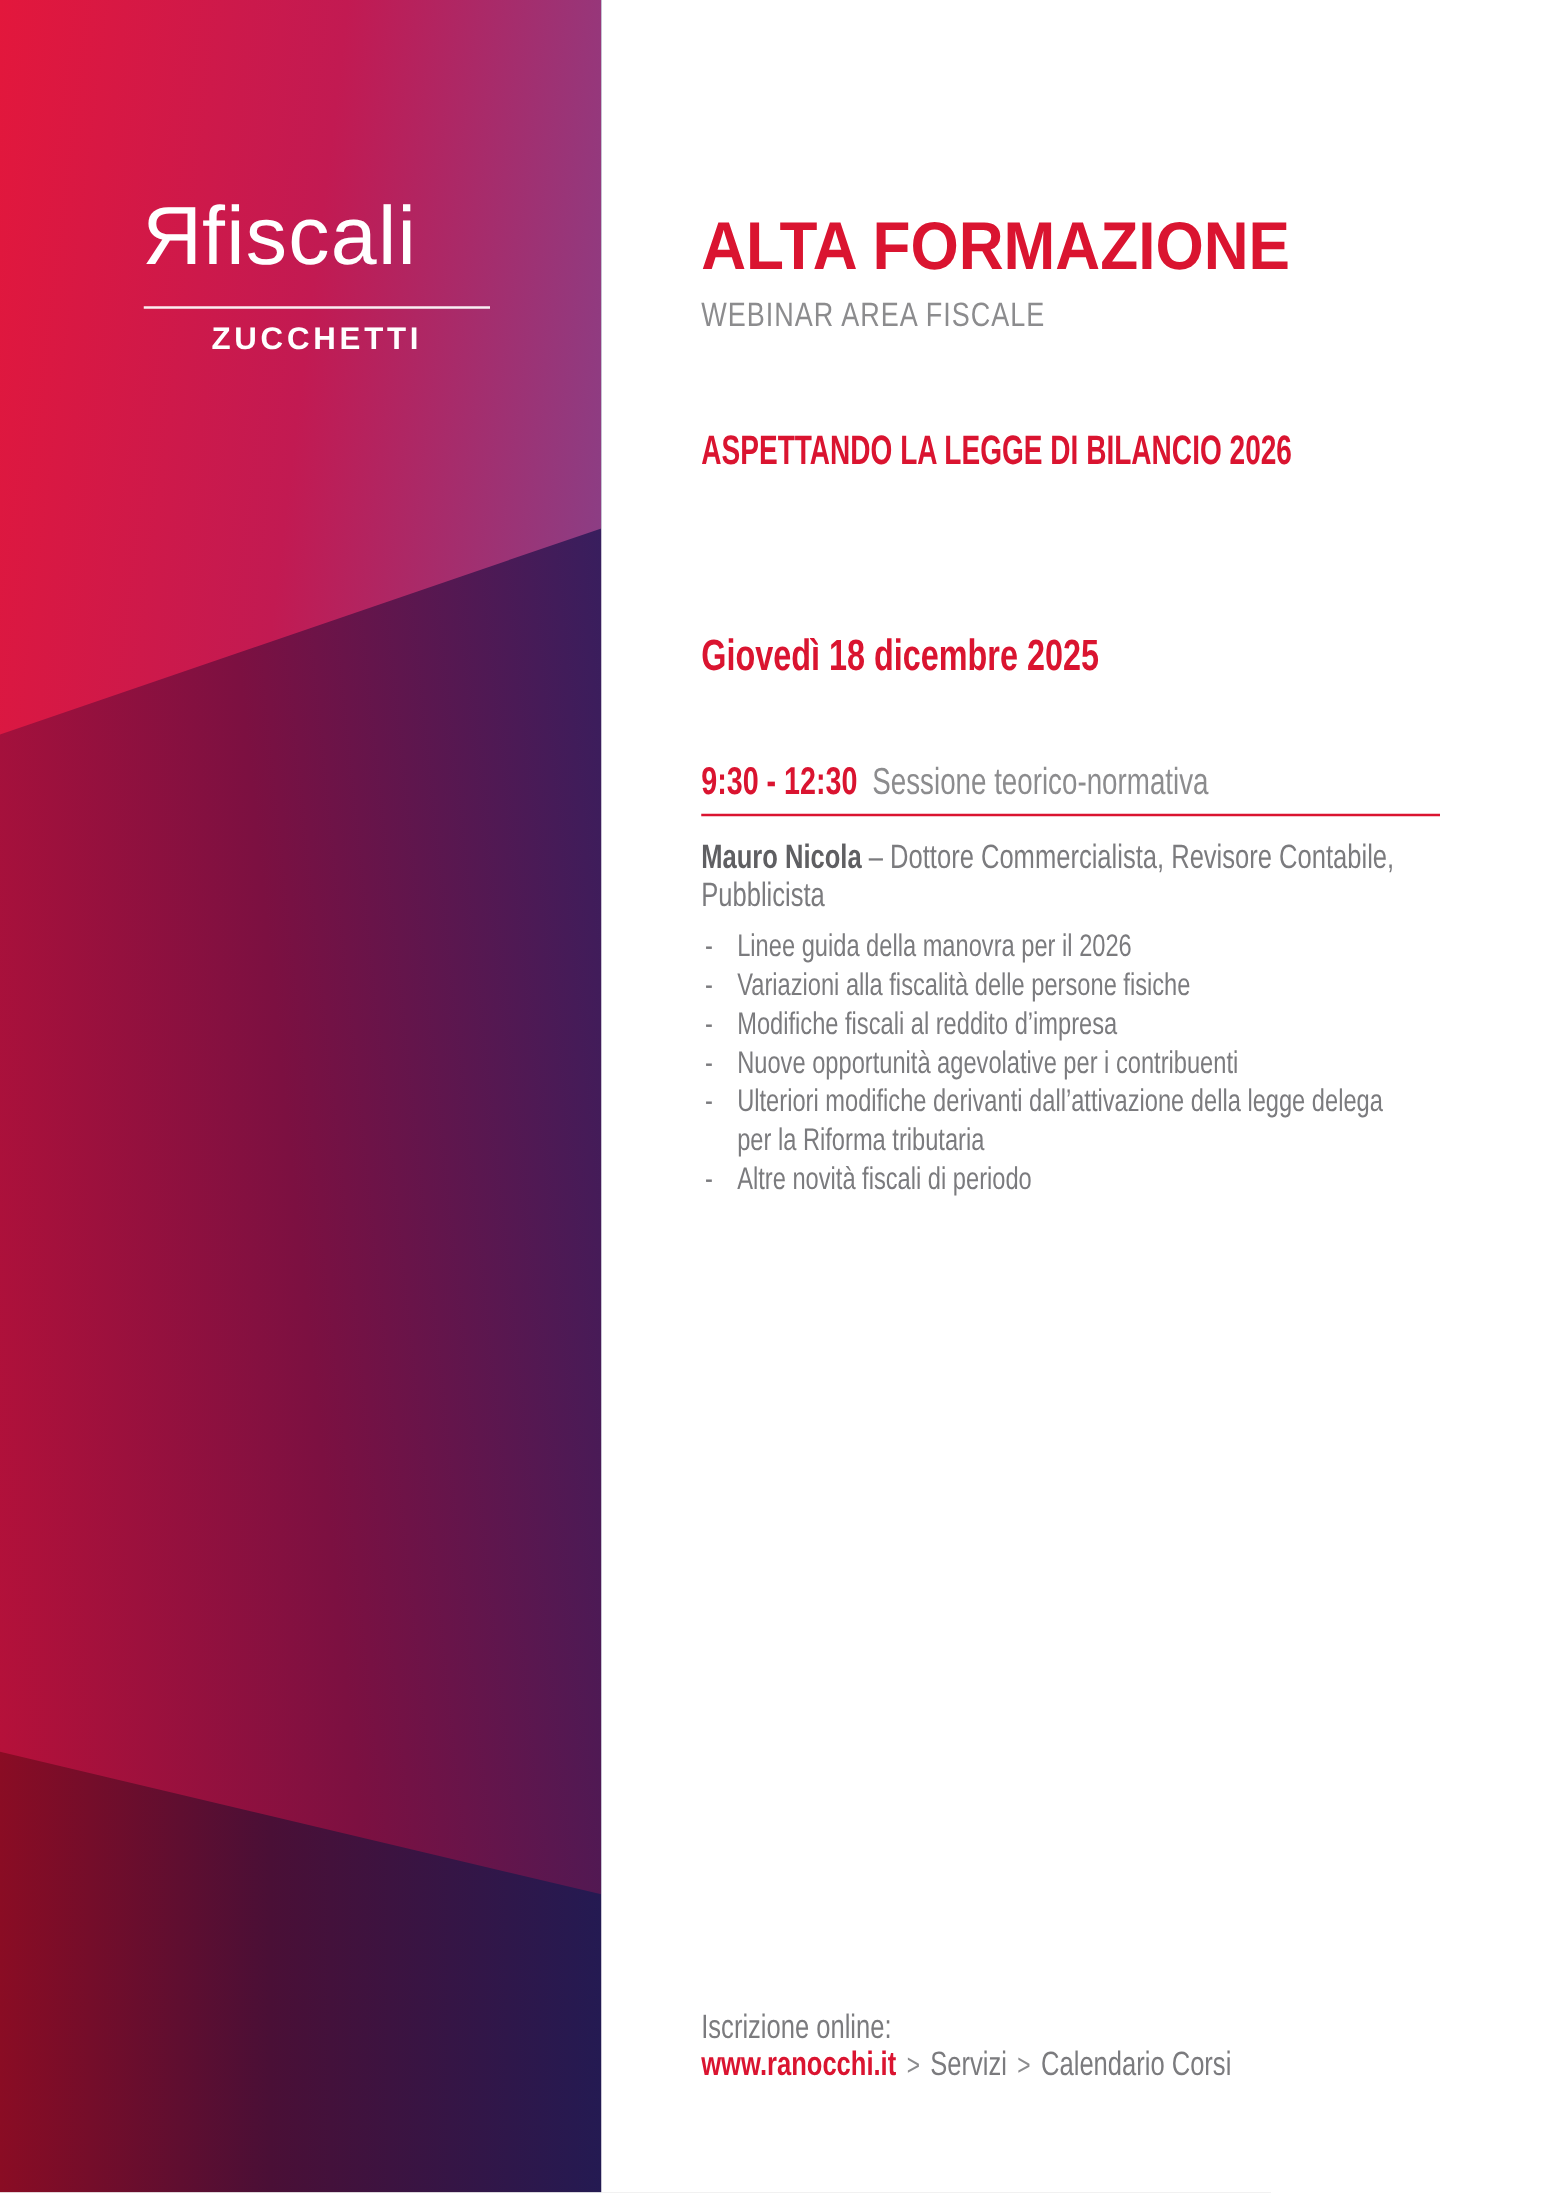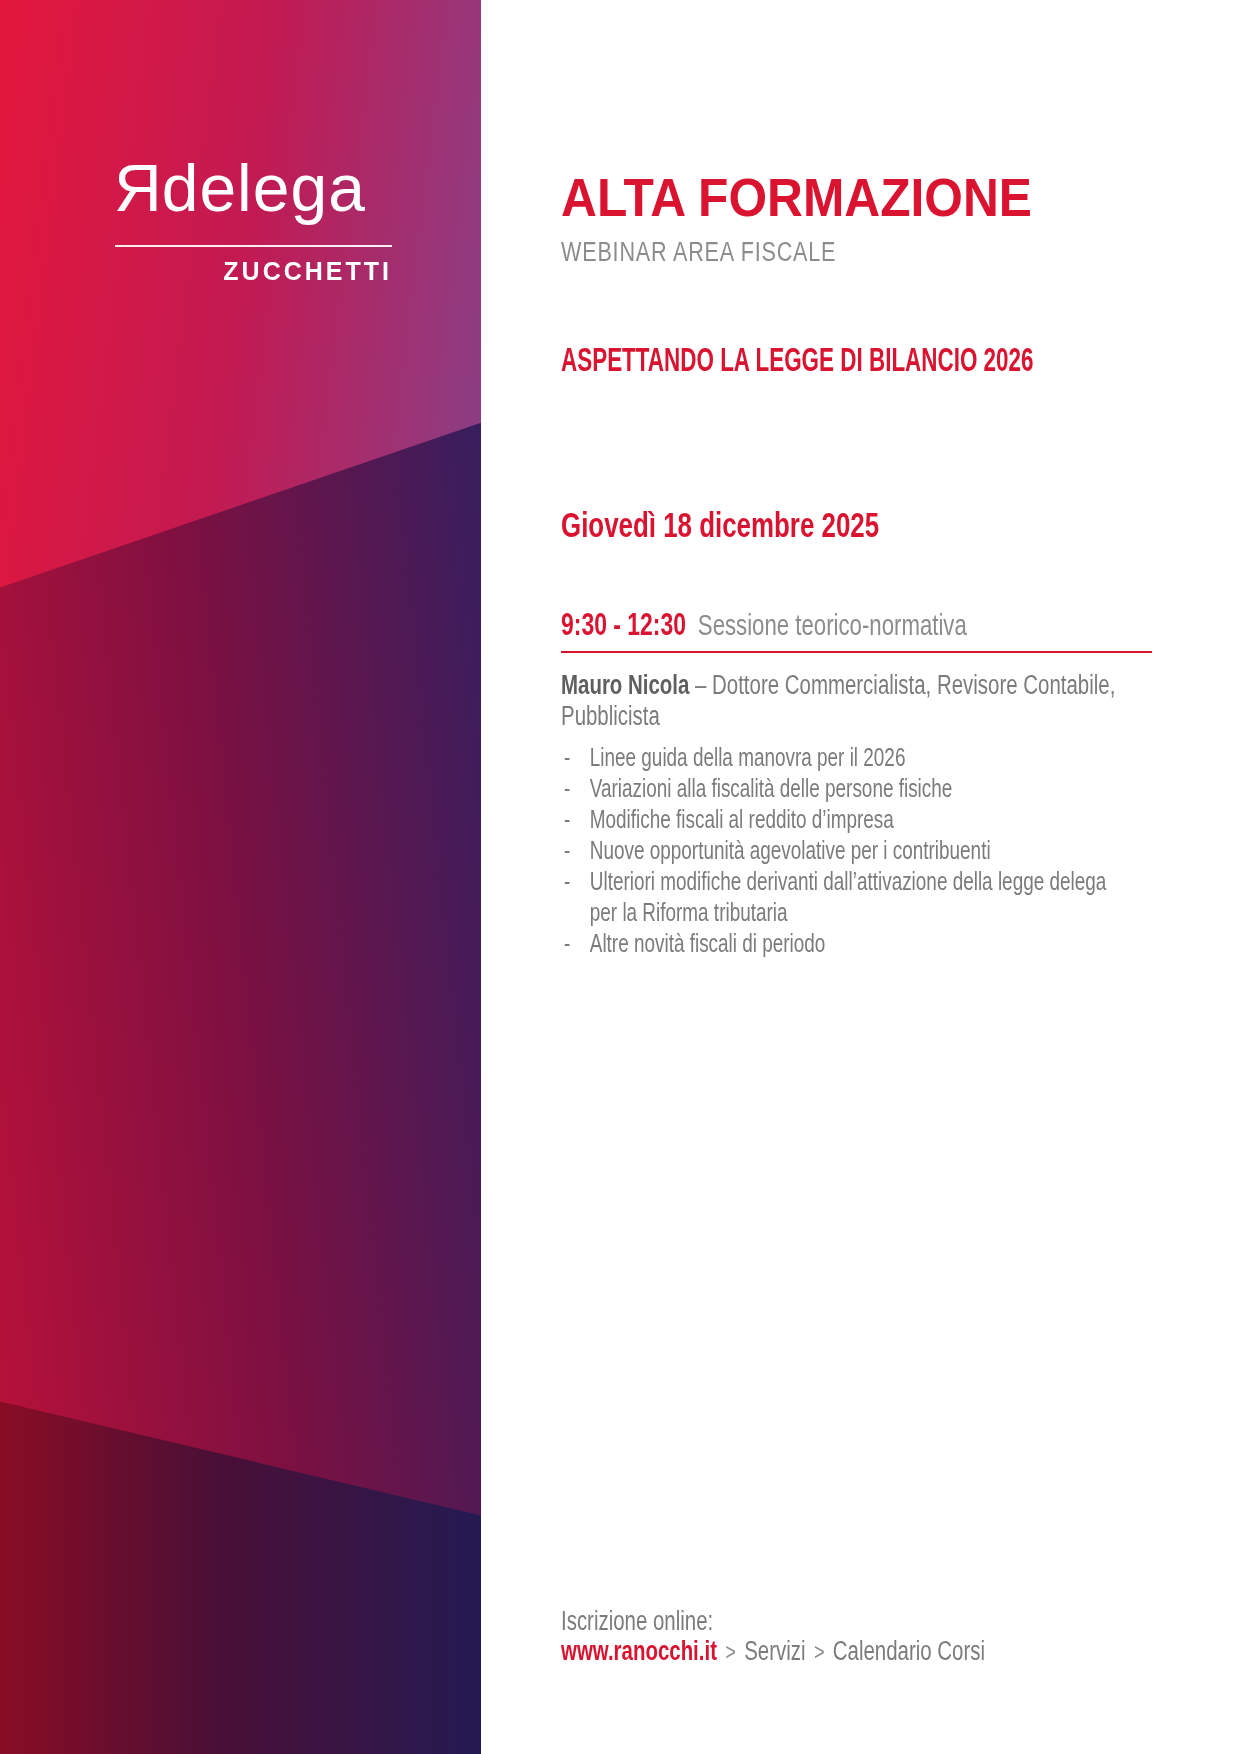--- a/index.html
+++ b/index.html
@@ -20,21 +20,21 @@
     clip-path:polygon(0 0, 100% 0, 100% 86.4%, 0 79.9%);
   }
   .sb-top {
     background:linear-gradient(97deg, var(--side_red_bright) 0%, #c21a52 40%, #8a3f86 78%, var(--side_purple) 100%);
     clip-path:polygon(0 0, 100% 0, 100% 24.1%, 0 33.5%);
   }
   .logo { position:absolute; left:113px; top:152px; color:#fff; }
   .logo-text { font-size:66px; line-height:1.1; letter-spacing:1px; font-weight:400; white-space:nowrap; }
   .logo-r { display:inline-block; transform:scaleX(-1); }
   .logo-divider { position:absolute; left:2px; top:93px; width:277px; height:2px; background:rgba(255,255,255,.92); }
-  .company { position:absolute; left:2px; top:105px; width:277px; text-align:right;
+  .company { position:absolute; left:2px; top:105px; width:277px; text-align:center;
              font-size:25px; font-weight:bold; letter-spacing:3px; }
 
   
   .content { position:absolute; left:561px; top:0; width:830px; }
   .cx { transform-origin:0 0; }
   .s92 { transform:scaleX(.92); }
   .s80 { transform:scaleX(.80); }
   .s74 { transform:scaleX(.74); }
   .s68 { transform:scaleX(.68); }
   .s757 { transform:scaleX(.757); }
@@ -72,21 +72,21 @@
 </head>
 <body>
 
 <div class="page">
 
   <div class="sidebar">
     <div class="sb-layer sb-base"></div>
     <div class="sb-layer sb-mid"></div>
     <div class="sb-layer sb-top"></div>
     <div class="logo">
-      <div class="logo-text"><span class="logo-r">R</span><span>delega</span></div>
+      <div class="logo-text"><span class="logo-r">R</span><span>fiscali</span></div>
       <div class="logo-divider"></div>
       <div class="company">ZUCCHETTI</div>
     </div>
   </div>
 
   <div class="content">
 
     <div class="h1 cx s92">ALTA FORMAZIONE</div>
     <div class="subtitle cx s80">WEBINAR AREA FISCALE</div>
 

